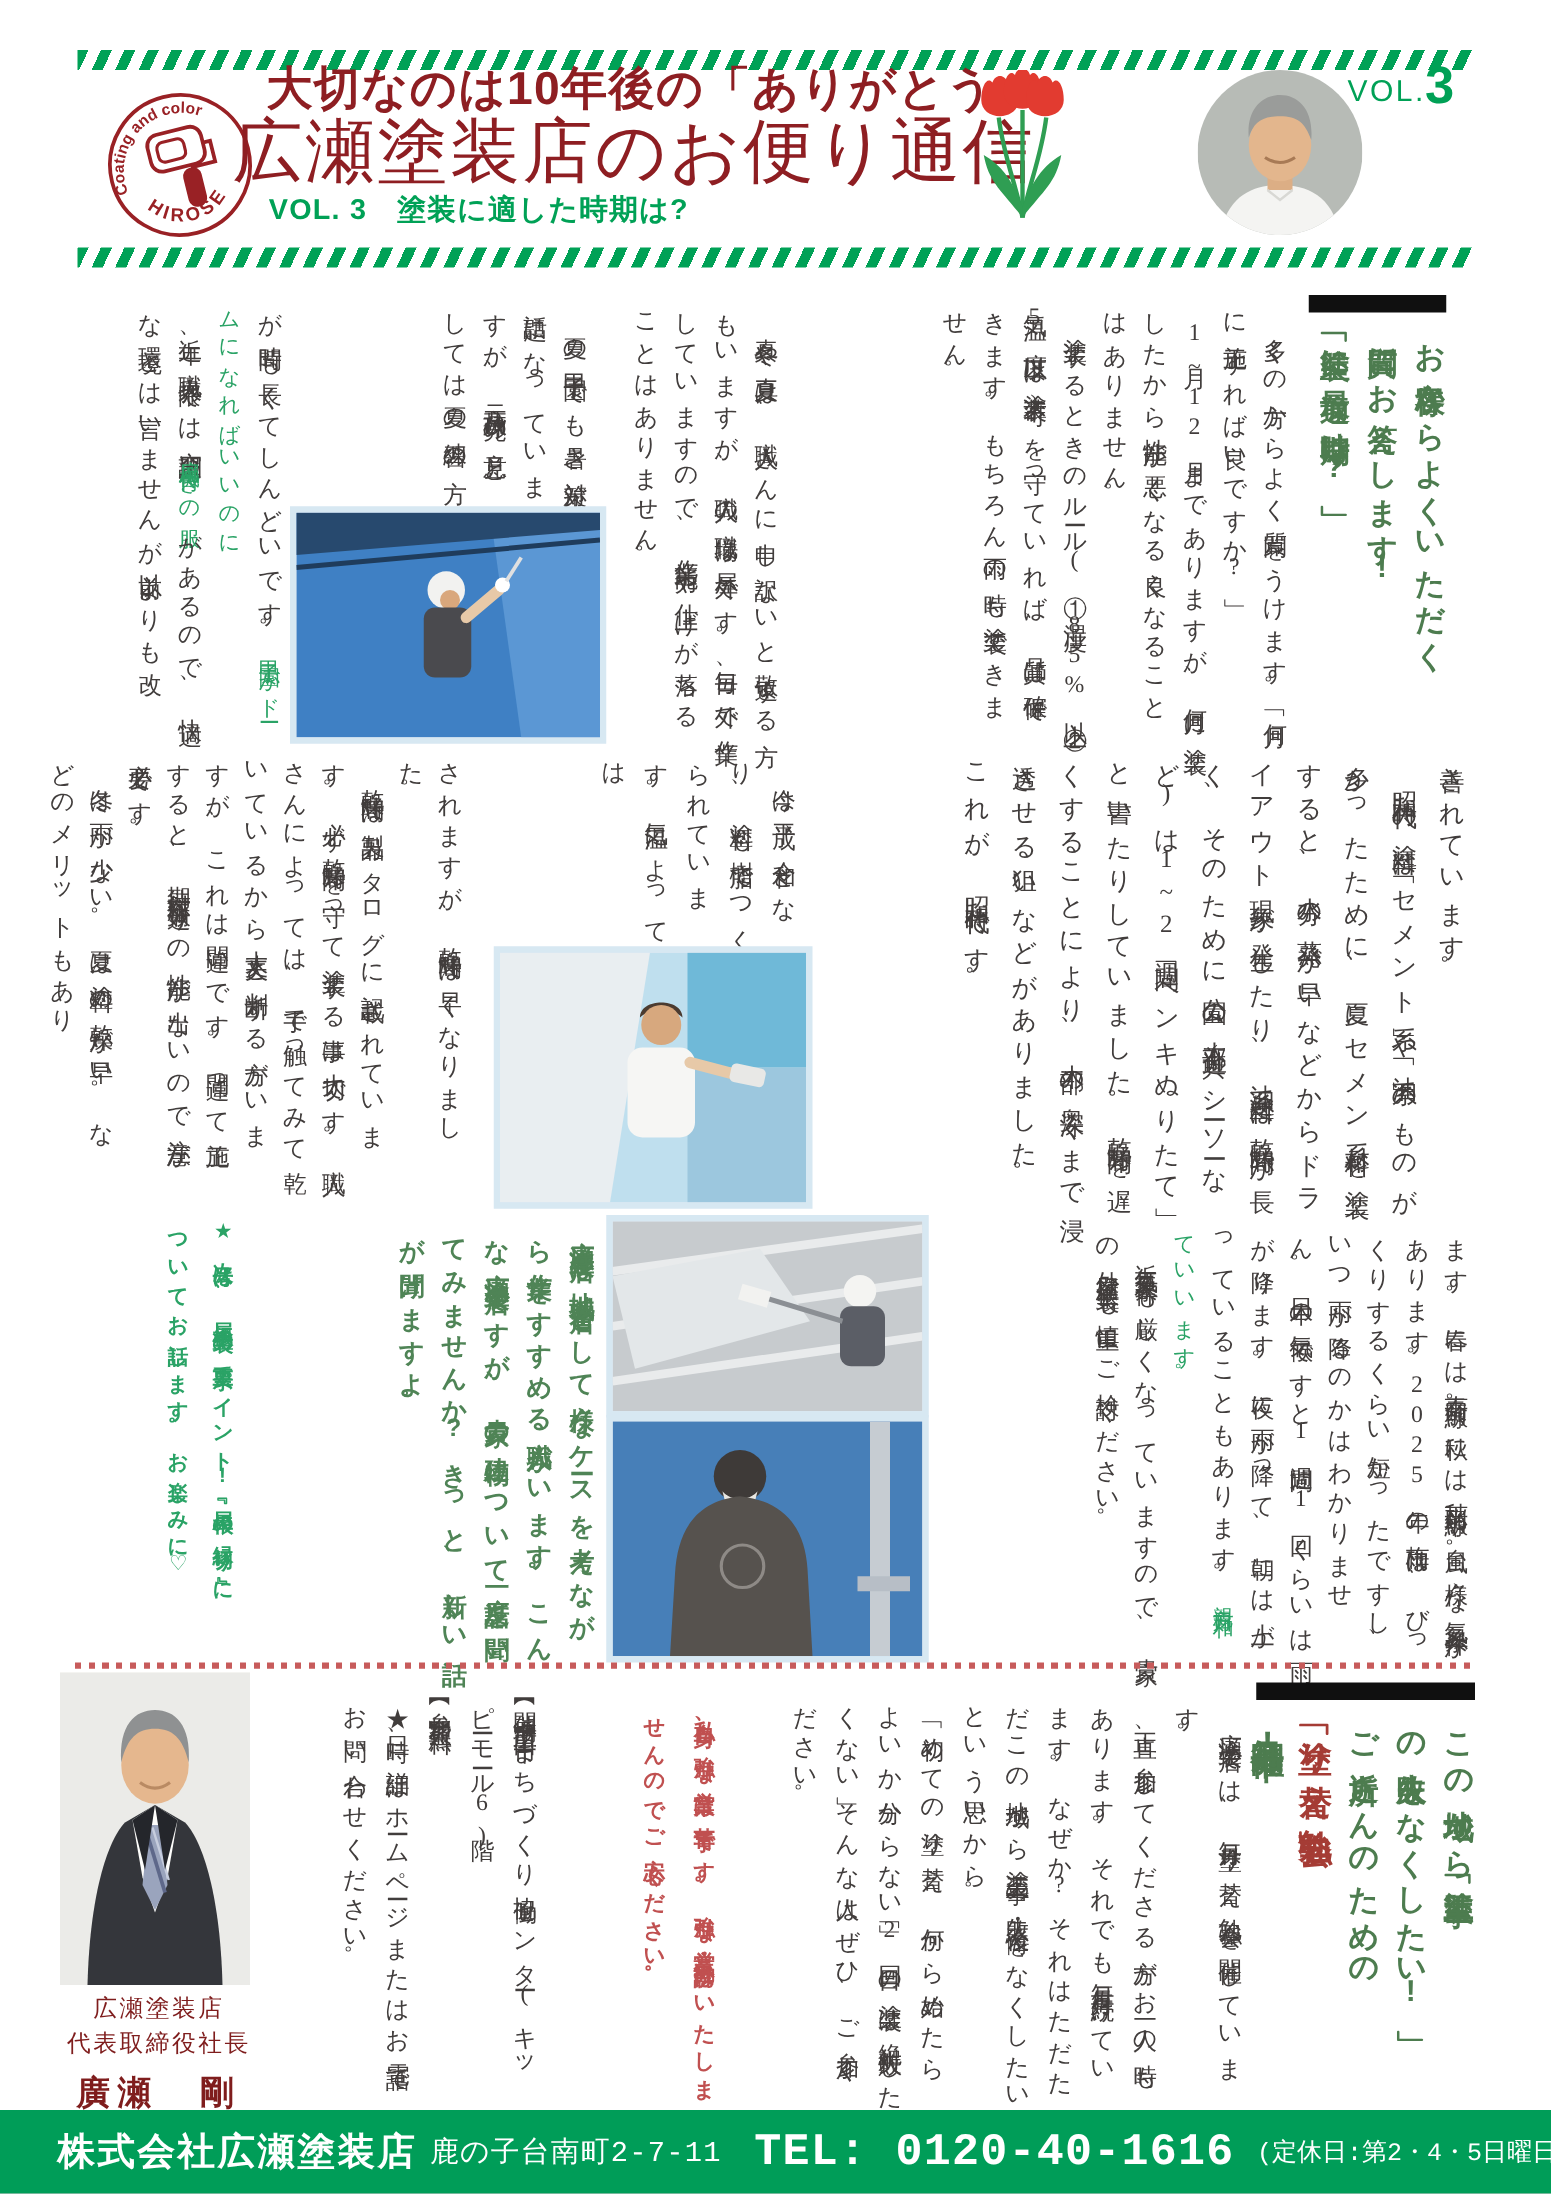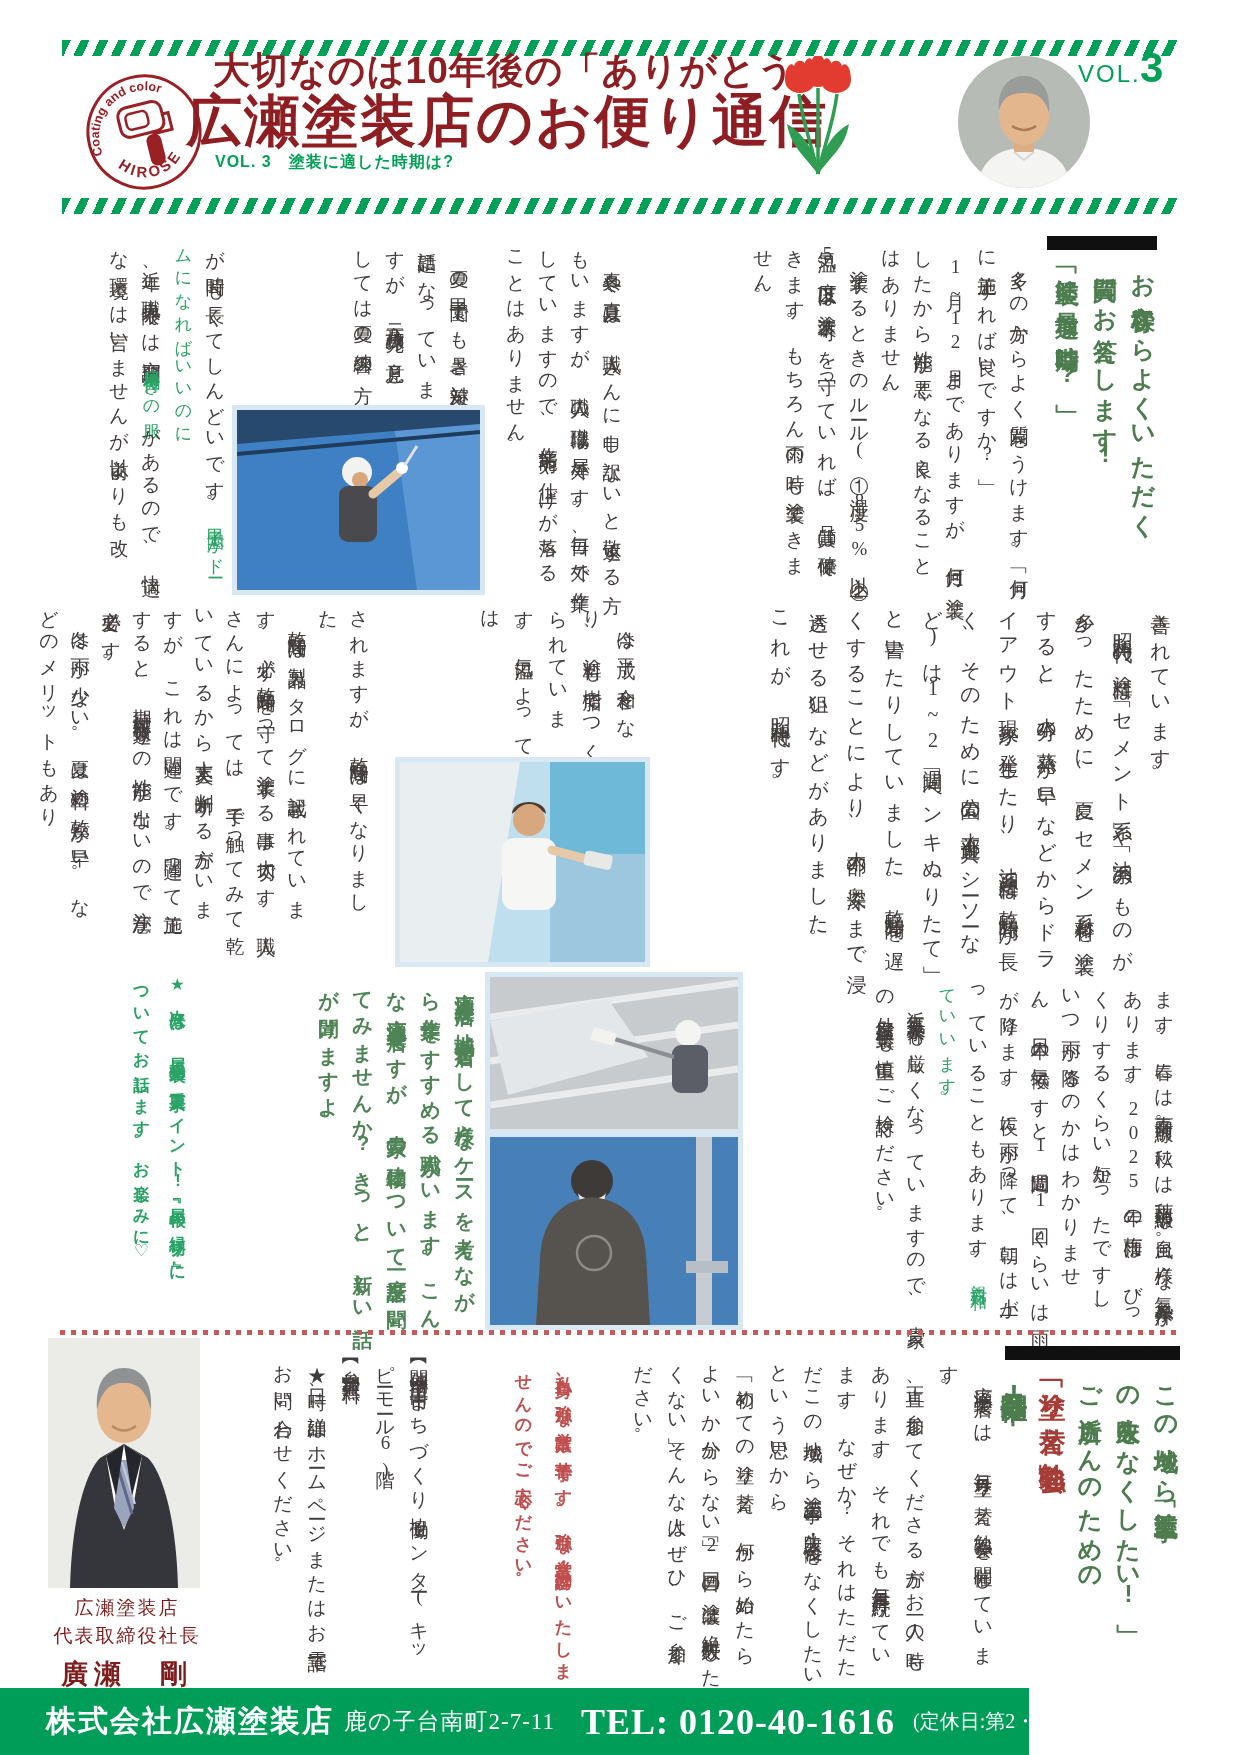--- a/index.html
+++ b/index.html
@@ -14,26 +14,26 @@
   }
   
   .tagline{
     position:absolute;left:213px;top:46px;
     font-family:"Liberation Sans","DejaVu Sans",sans-serif;
     font-weight:bold;font-size:37px;color:#8e1e22;letter-spacing:1px;
   }
   .title-main{
     position:absolute;left:186px;top:84px;
     font-family:"Liberation Sans","DejaVu Sans",sans-serif;
-    font-weight:bold;font-size:56px;color:#8e1e22;letter-spacing:2px;
+    font-weight:normal;font-size:56px;color:#8e1e22;letter-spacing:2px;
   }
   .issue-line{
     position:absolute;left:215px;top:152px;
     font-family:"Liberation Sans","DejaVu Sans",sans-serif;
-    font-weight:bold;font-size:16px;color:#00a156;letter-spacing:1px;
+    font-weight:bold;font-size:23px;color:#00a156;letter-spacing:1px;
   }
   .vol-label{
     position:absolute;left:1078px;top:60px;
     font-family:"Liberation Sans","DejaVu Sans",sans-serif;
     font-size:24px;color:#00a156;letter-spacing:2px;
   }
   .vol-number{
     position:absolute;left:1140px;top:44px;
     font-family:"Liberation Sans","DejaVu Sans",sans-serif;
     font-weight:bold;font-size:42px;color:#00a156;
@@ -81,23 +81,23 @@
   .photo{position:absolute;box-shadow:0 0 0 5px #d7e8f2;overflow:hidden;background:#dfe9f3;}
   .photo svg{display:block;}
   
   .pres-caption{
     position:absolute;left:28px;top:1594px;width:198px;text-align:center;color:#7f1d1d;
   }
   .pres-caption .l{font-size:19px;letter-spacing:2px;line-height:28px;}
   .pres-caption .nm{font-size:27px;font-weight:bold;letter-spacing:6px;margin-top:6px;}
   
   .footer{
-    position:absolute;left:0;top:1688px;width:1029px;height:67px;background:#009d58;
+    position:absolute;left:0;top:1688px;width:1241px;height:67px;background:#009d58;
     color:#fff;display:flex;align-items:center;box-sizing:border-box;padding-left:46px;
-    font-family:Liberation Serif, serif;white-space:nowrap;
+    font-family:Liberation Mono, monospace;white-space:nowrap;
   }
   .footer .company{font-size:30px;font-weight:bold;letter-spacing:2px;}
   .footer .address{font-size:23px;margin-left:10px;letter-spacing:1px;}
   .footer .tel{font-size:36px;font-weight:bold;margin-left:26px;letter-spacing:1px;}
   .footer .closed{font-size:20px;margin-left:18px;}
 </style>
 </head>
 <body>
 
 <div id="canvas">

